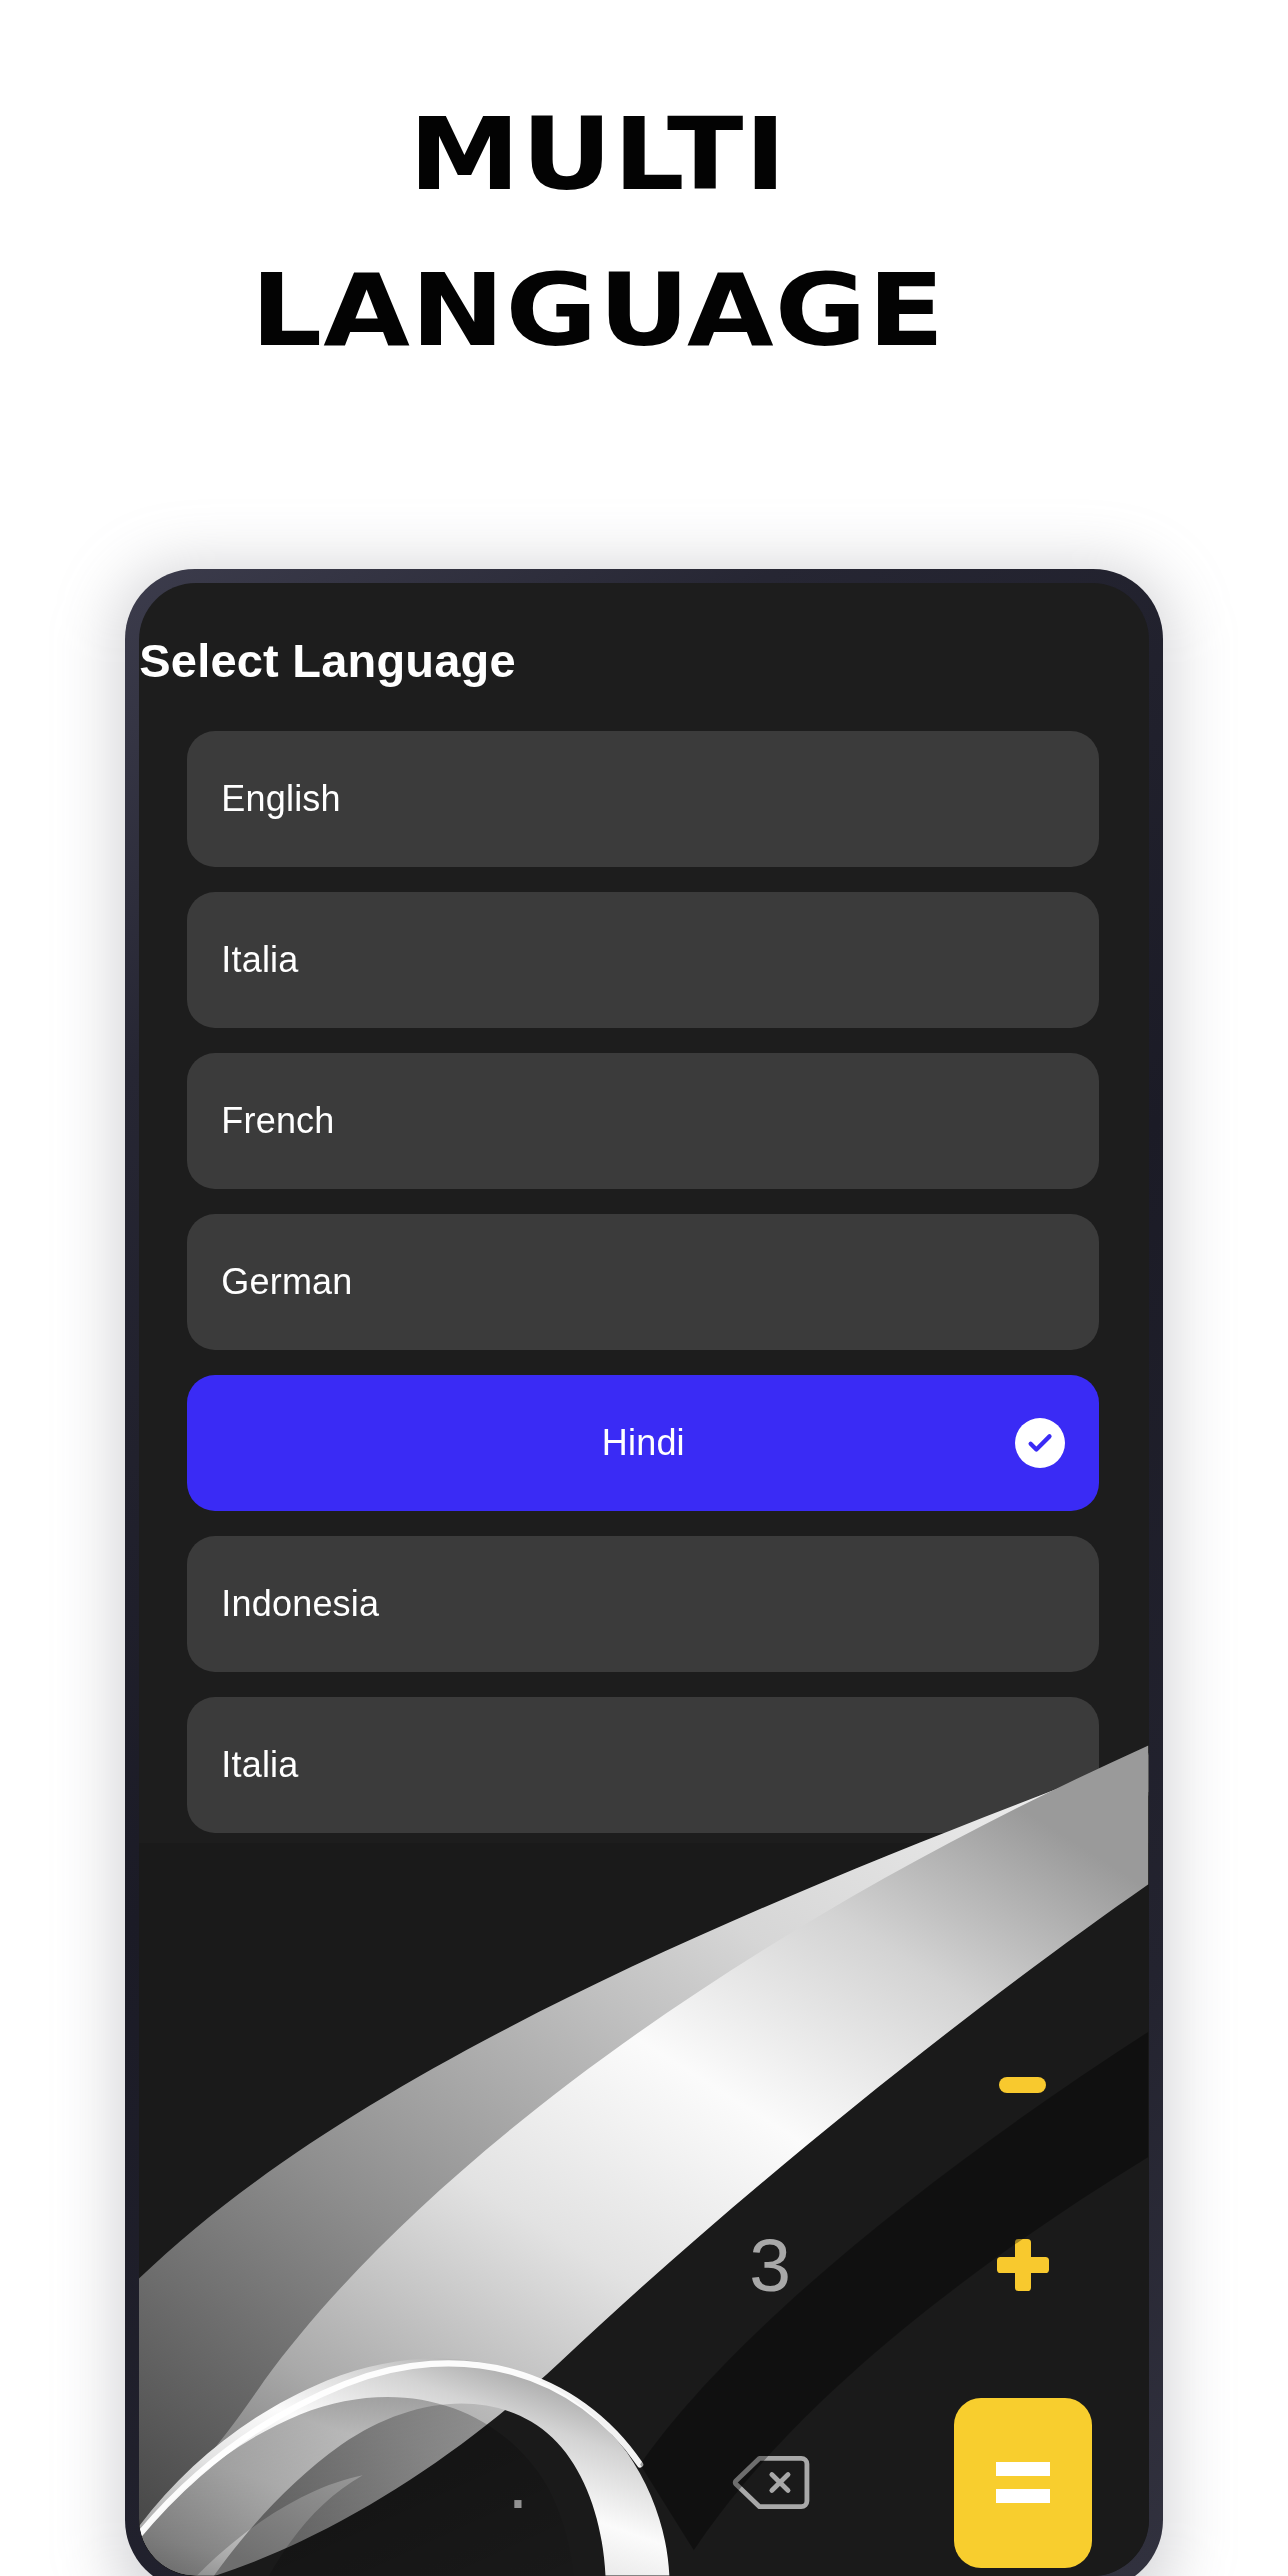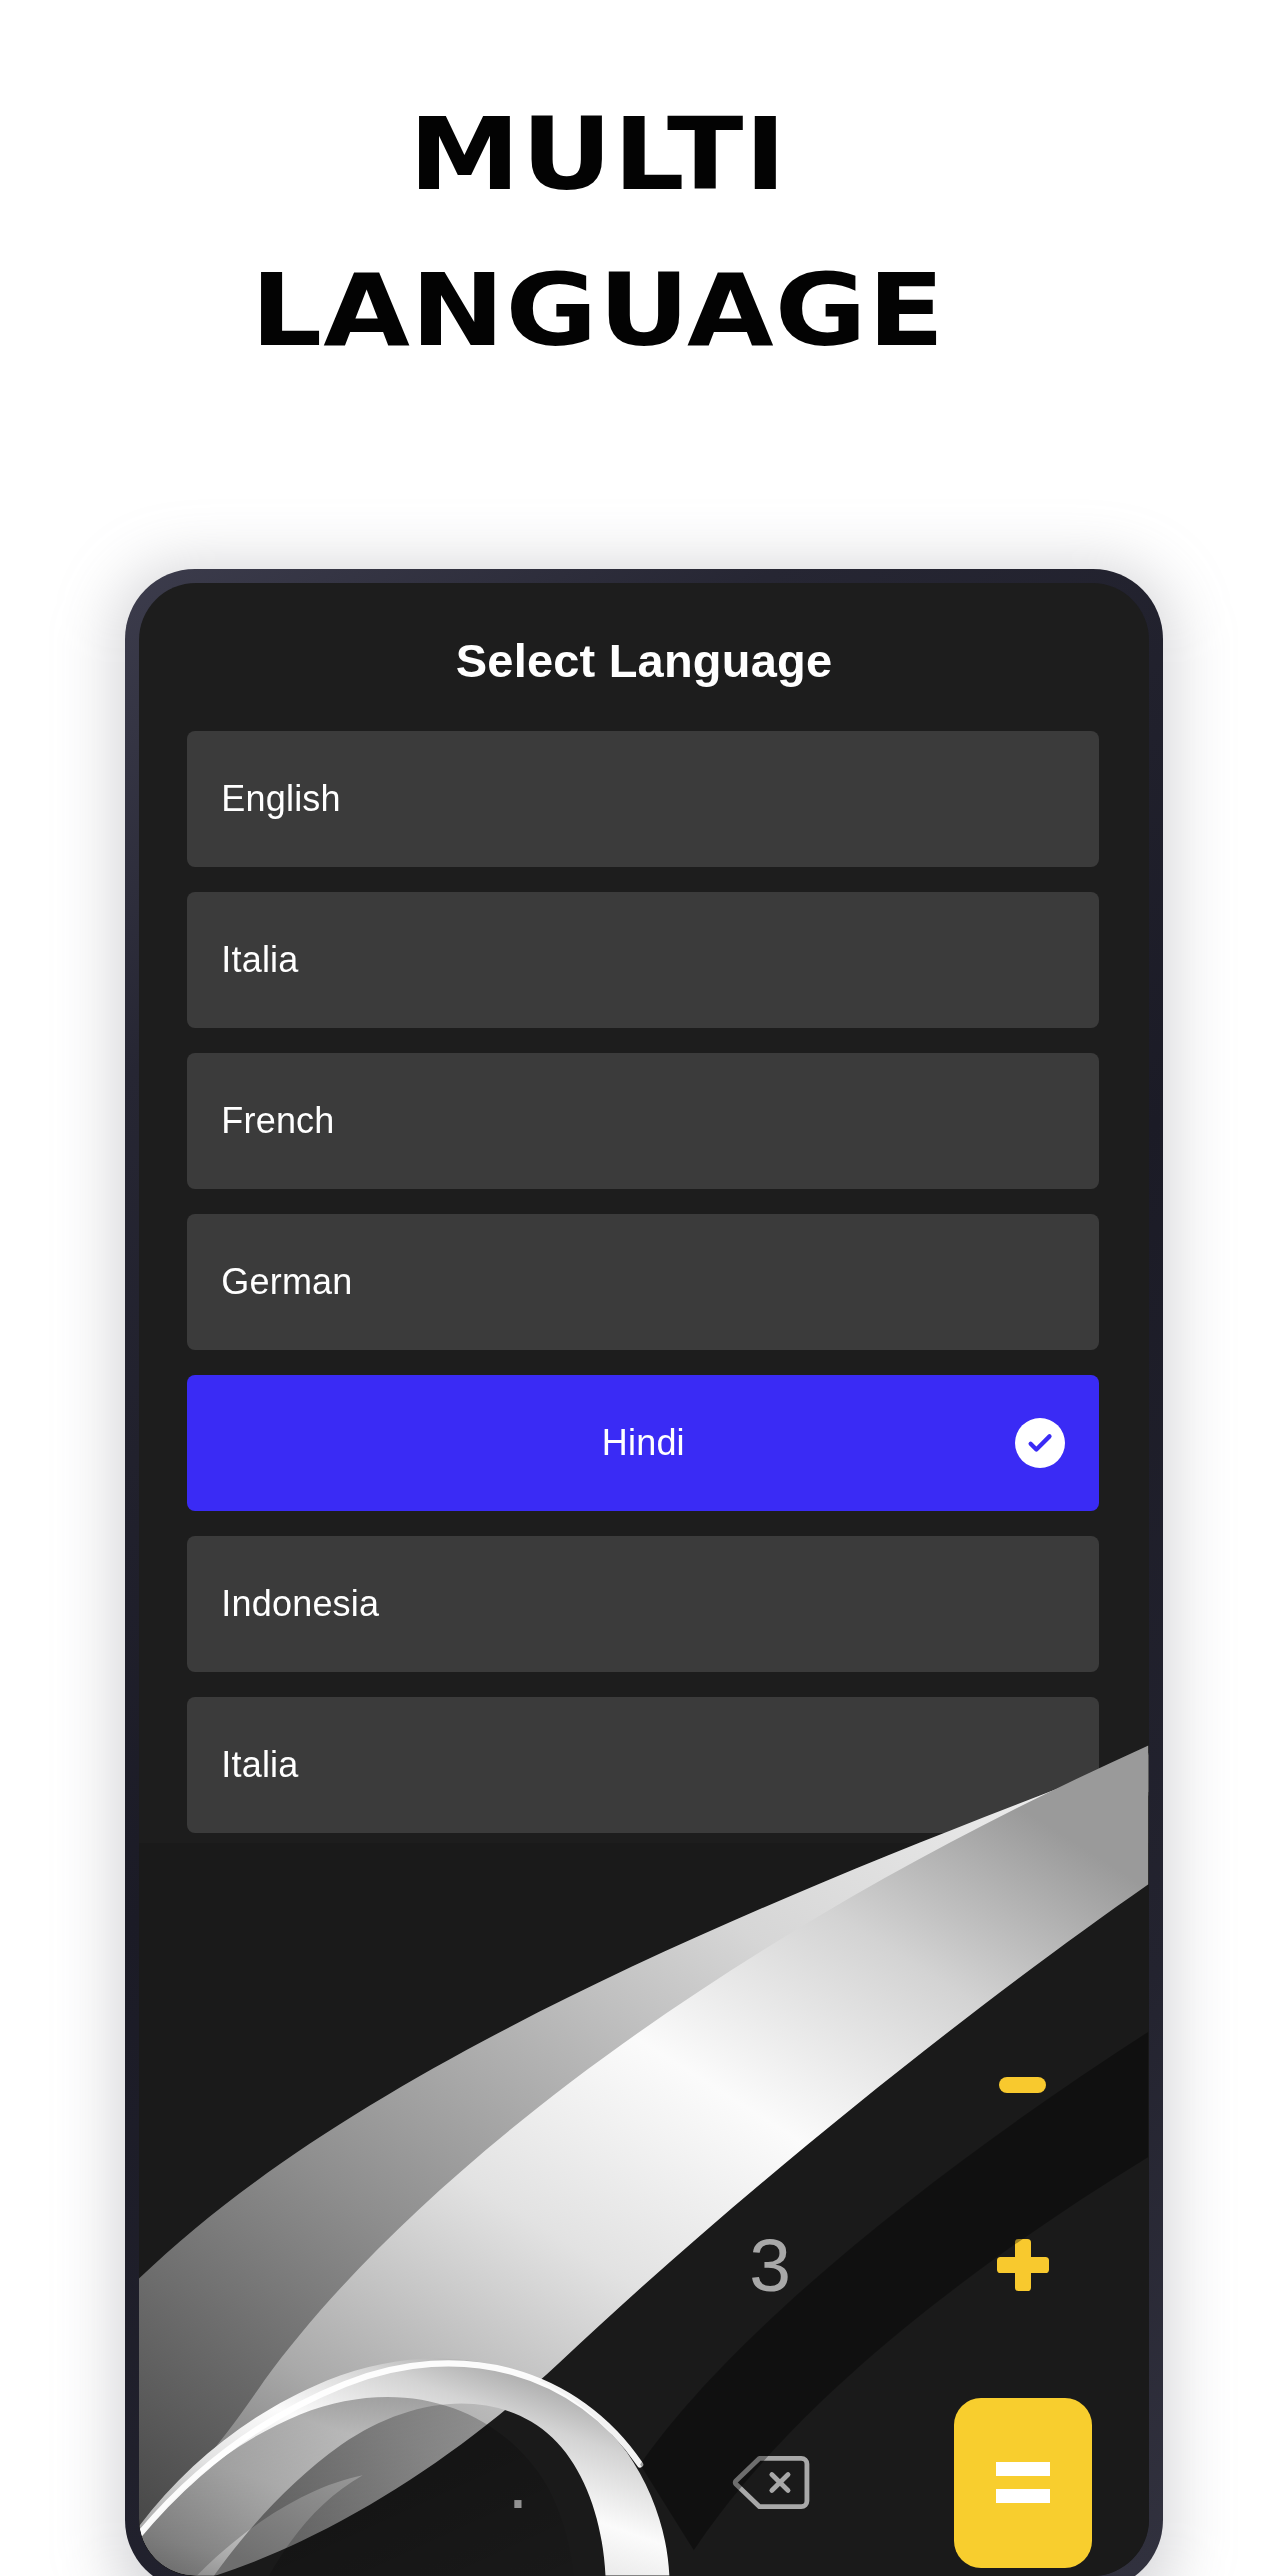--- a/index.html
+++ b/index.html
@@ -59,38 +59,38 @@
     width:100%; height:100%;
     border-radius:57px;
     background:#1d1d1d;
     overflow:hidden;
   }
 
   
   #app-title {
     position:absolute;
     top:50px; left:0; width:100%;
-    text-align:center;
+    text-align:left;
     font-size:47px;
     font-weight:700;
     color:#ffffff;
     letter-spacing:0.2px;
   }
 
   
   #lang-list {
     position:absolute;
     top:148px; left:48px;
     width:912px;
   }
   .lang-item {
     position:relative;
     height:136px;
     margin-bottom:25px;
-    border-radius:8px;
+    border-radius:28px;
     background:#3b3b3b;
     display:flex;
     align-items:center;
     padding:16px 34px;
   }
   .lang-item.selected { background:#3a2bf5;justify-content:center; }
   .lang-label {
     font-size:36px;
     color:#ffffff;
     font-weight:400;

